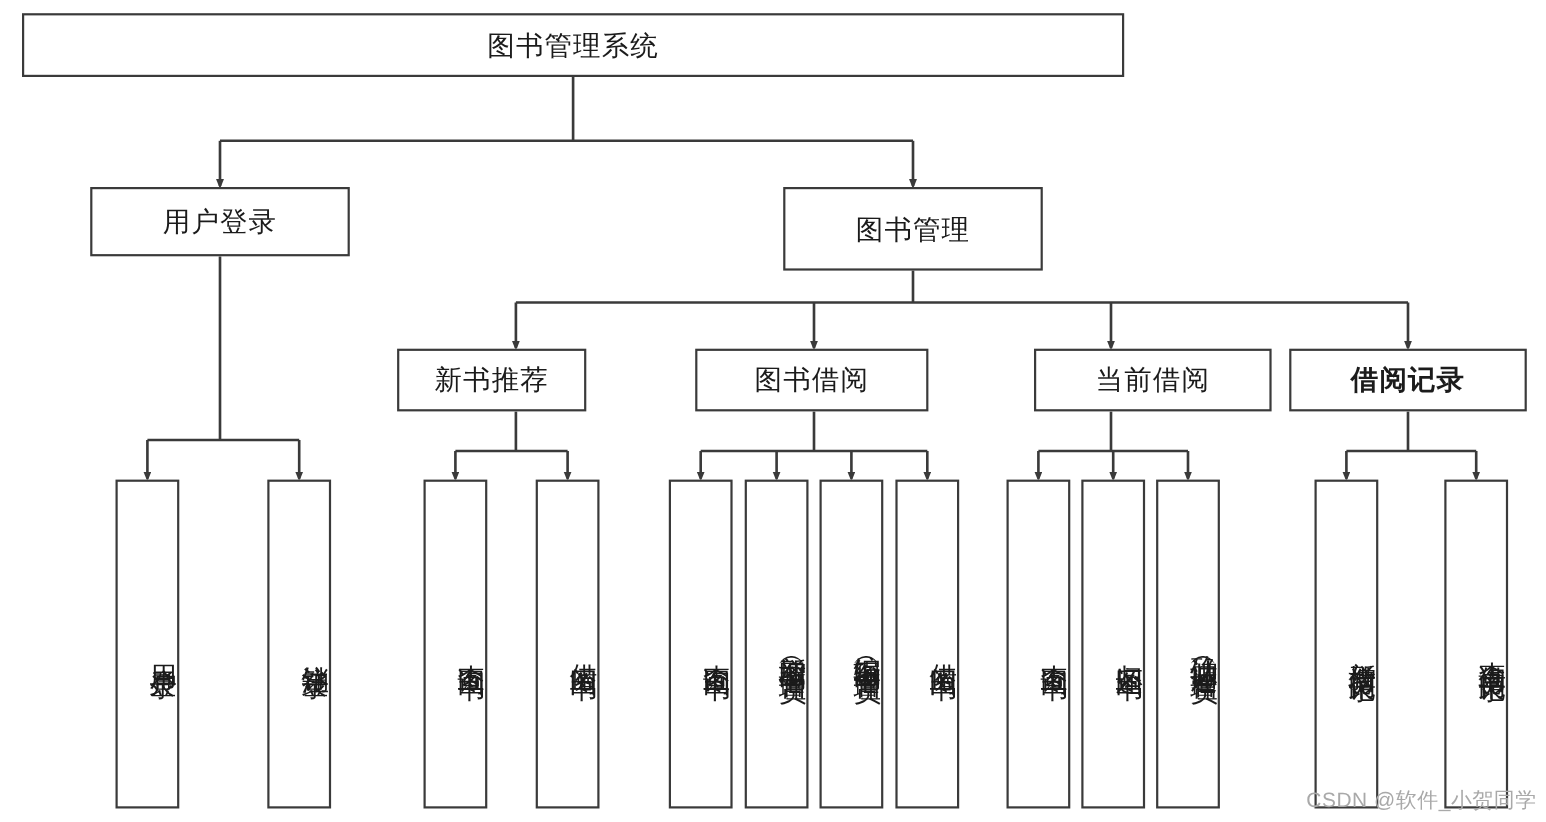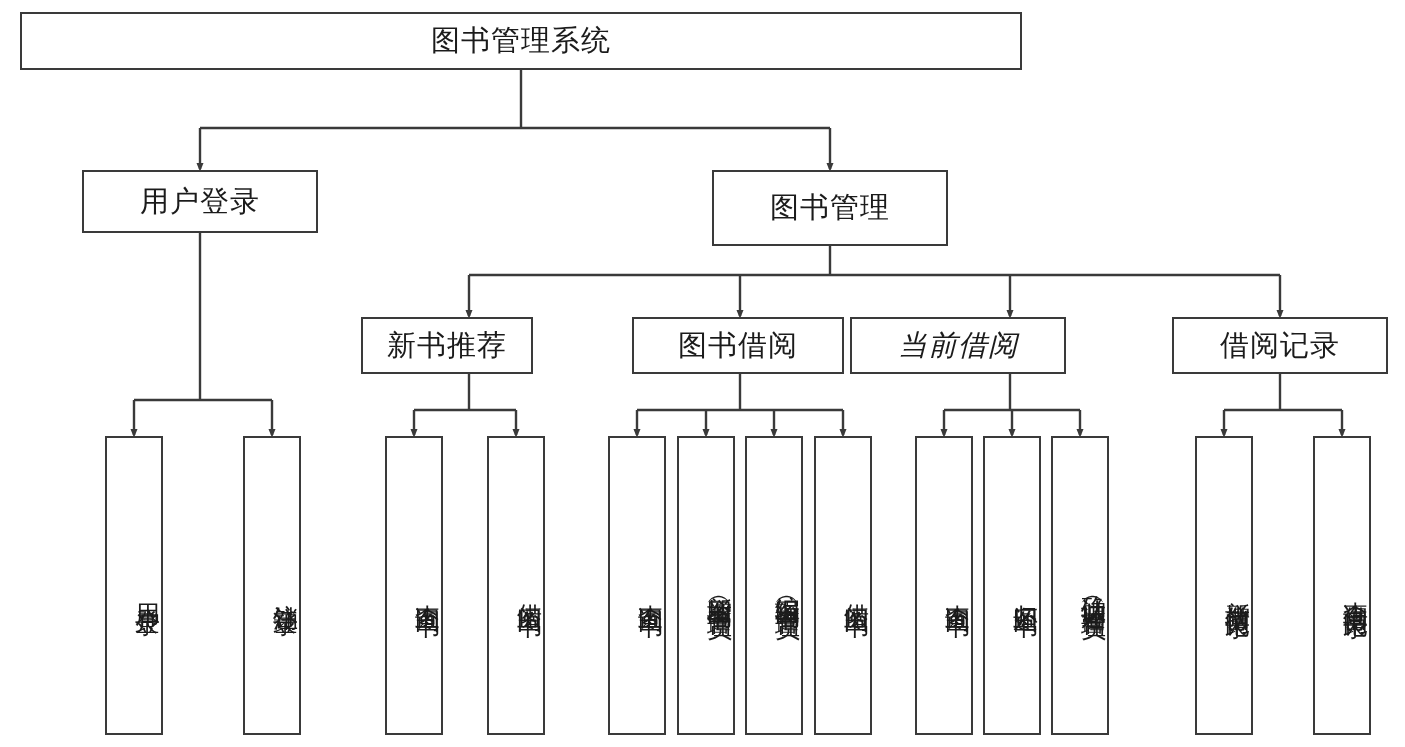--- a/index.html
+++ b/index.html
@@ -30,21 +30,21 @@
     box-sizing: border-box;
     border: 2.4px solid #3a3a3a;
     background: #ffffff;
     display: flex;
     align-items: center;
     justify-content: center;
     color: #1b1b1b;
     z-index: 2;
   }
   .node.horiz {
-    font-size: 29px;
+    font-size: 25px;
     letter-spacing: 1px;
   }
   .node.vert {
     writing-mode: vertical-rl;
     text-orientation: upright;
     font-size: 25px;
     line-height: 1.08;
     letter-spacing: 3px;
     padding-top: 8px;
     align-items: flex-start;
@@ -118,24 +118,24 @@
       </div>
       <div class="node horiz" style="left: 712px; top: 170px; width: 236px; height: 76px;">
         <span class="lbl">图书管理</span>
       </div>
       <div class="node horiz" style="left: 361px; top: 317px; width: 172px; height: 57px;">
         <span class="lbl">新书推荐</span>
       </div>
       <div class="node horiz" style="left: 632px; top: 317px; width: 212px; height: 57px;">
         <span class="lbl">图书借阅</span>
       </div>
-      <div class="node horiz" style="left: 850px; top: 317px; width: 216px; height: 57px; font-style: italic;">
+      <div class="node horiz" style="left: 940px; top: 317px; width: 216px; height: 57px;">
         <span class="lbl">当前借阅</span>
       </div>
-      <div class="node horiz" style="left: 1172px; top: 317px; width: 216px; height: 57px;">
+      <div class="node horiz" style="left: 1172px; top: 317px; width: 216px; height: 57px; font-weight: bold;">
         <span class="lbl">借阅记录</span>
       </div>
       <div class="node vert" style="left: 105px; top: 436px; width: 58px; height: 299px;">
         <span class="lbl">用户登录</span>
       </div>
       <div class="node vert" style="left: 243px; top: 436px; width: 58px; height: 299px;">
         <span class="lbl">注销登录</span>
       </div>
       <div class="node vert" style="left: 385px; top: 436px; width: 58px; height: 299px;">
         <span class="lbl">查询图书</span>
@@ -164,13 +164,14 @@
       <div class="node vert" style="left: 1051px; top: 436px; width: 58px; height: 299px;">
         <span class="lbl">确认归还（管理员）</span>
       </div>
       <div class="node vert" style="left: 1195px; top: 436px; width: 58px; height: 299px;">
         <span class="lbl">新增借阅记录</span>
       </div>
       <div class="node vert" style="left: 1313px; top: 436px; width: 58px; height: 299px;">
         <span class="lbl">查询借阅记录</span>
       </div>
     </div>
+  <div id="watermark">CSDN @软件_小贺同学</div>
 </div>
 
 </body></html>

